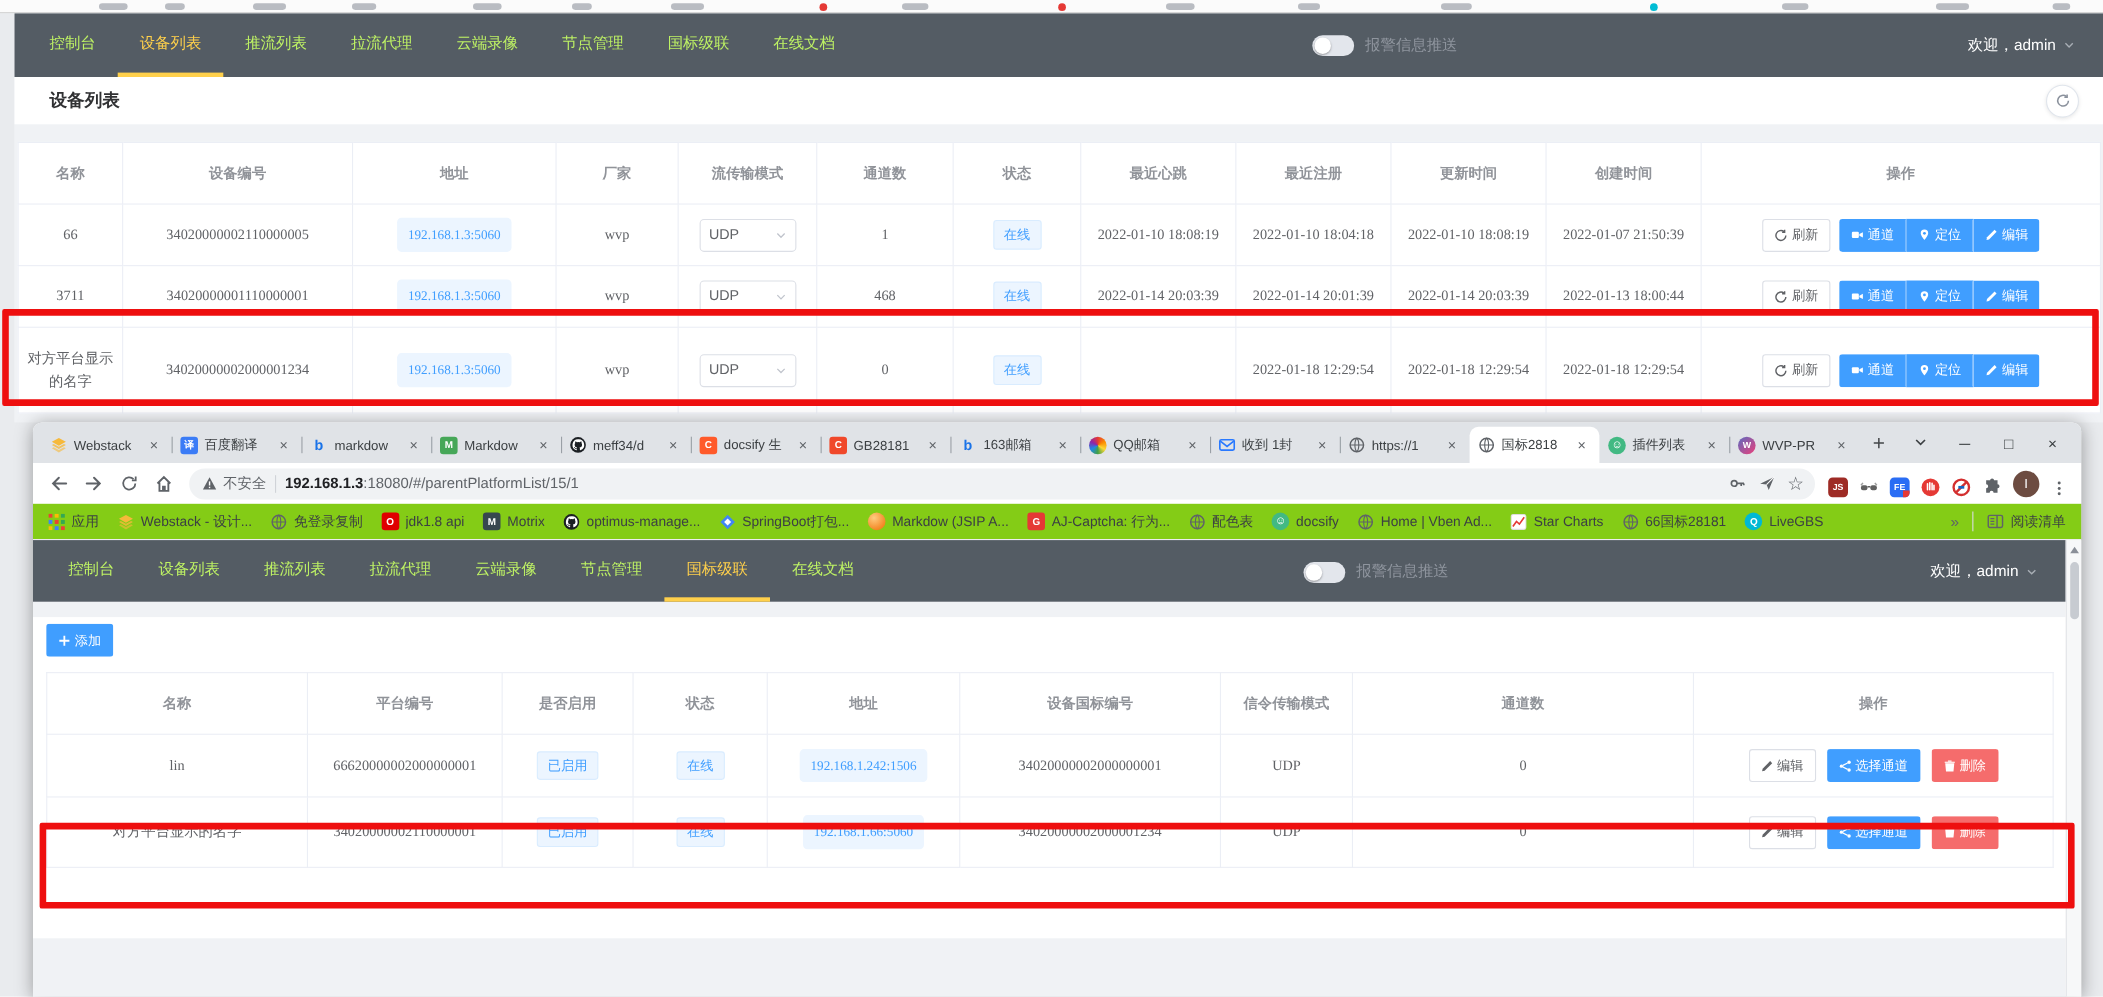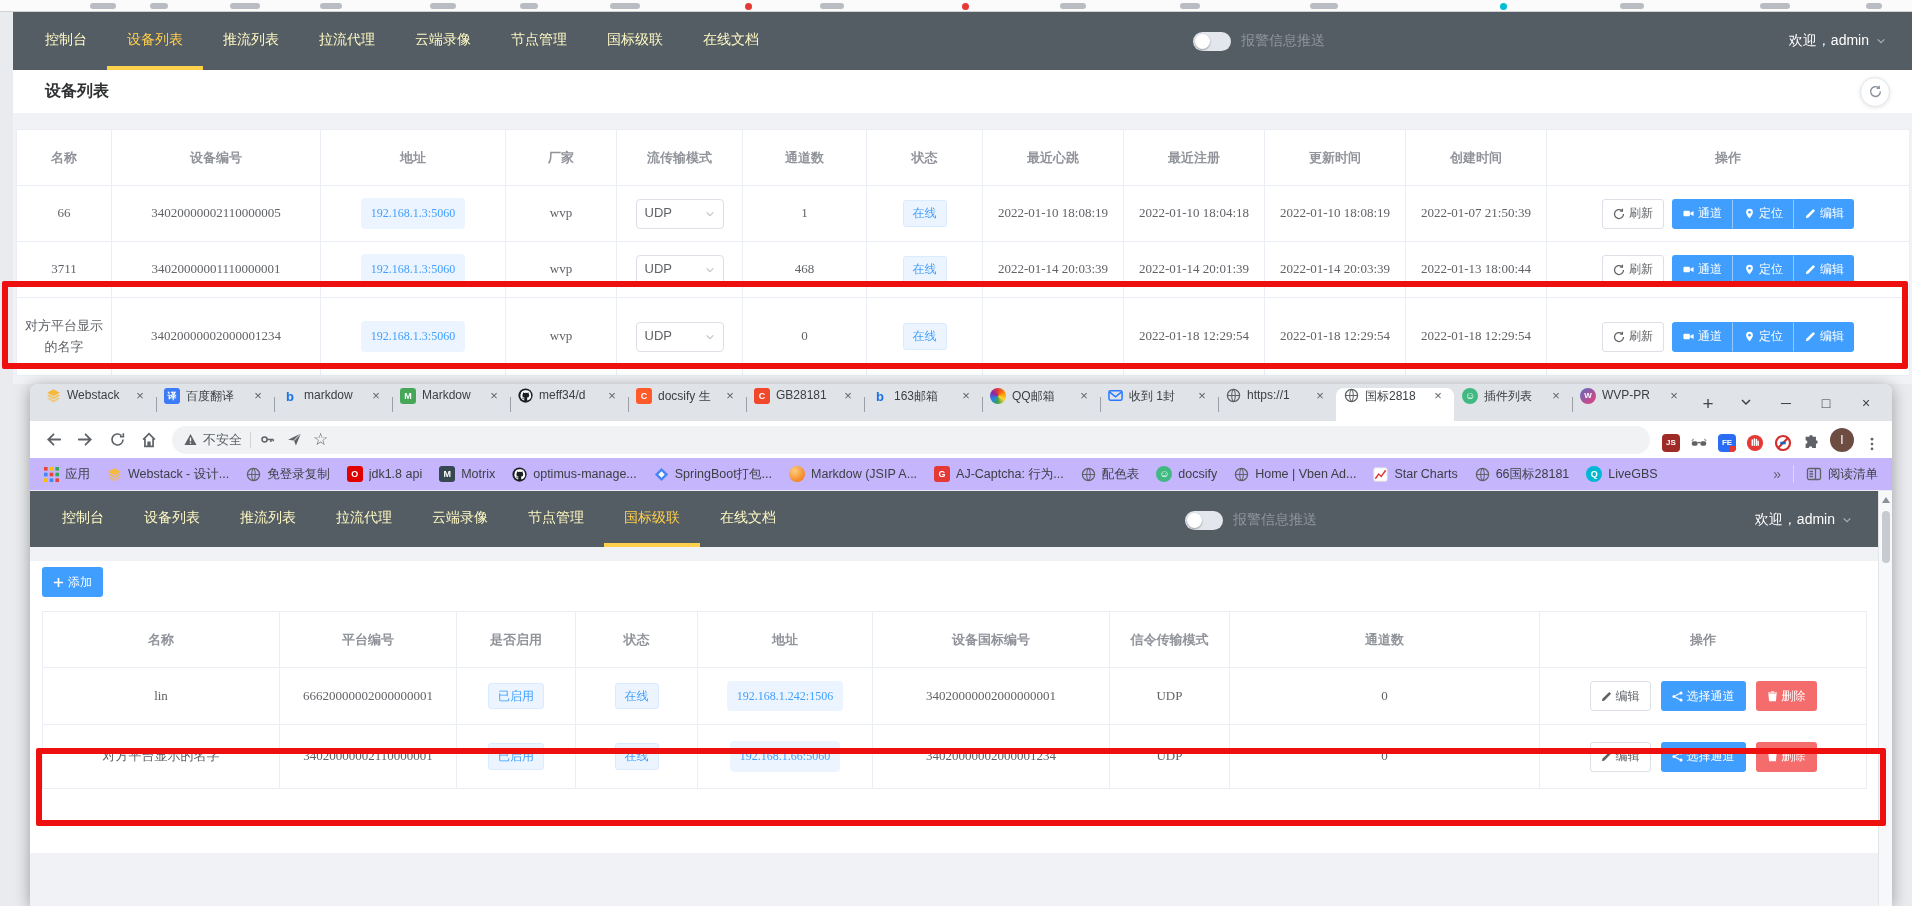--- a/index.html
+++ b/index.html
@@ -7,21 +7,21 @@
        font-family:"Liberation Sans","DejaVu Sans",sans-serif}
   
   .sliver{position:absolute;left:0;top:0;width:1912px;height:12px;background:#fbfbfb;border-bottom:1px solid #d2d2d2;overflow:hidden}
   .frag{position:absolute;top:3px;height:6px;border-radius:3px;background:#b9bcc2}
   .frag.red{background:#e53935;width:7px;height:7px;border-radius:50%}
   .frag.teal{background:#00bcd4;width:7px;height:7px;border-radius:50%}
   
   .top-app{position:absolute;left:13px;top:12px;width:1899px;height:372px;background:#f0f2f5;overflow:hidden}
   .nav{height:58px;background:#545c64;display:flex;align-items:stretch;position:relative;padding-left:12px}
   .nav-menu{display:flex}
-  .nav-item{color:#fef9c3;font-size:14px;line-height:54px;padding:0 20px;border-bottom:4px solid transparent;cursor:pointer;white-space:nowrap}
+  .nav-item{color:#bef264;font-size:14px;line-height:54px;padding:0 20px;border-bottom:4px solid transparent;cursor:pointer;white-space:nowrap}
   .nav-item.active{color:#ffd04b;border-bottom-color:#ffd04b}
   .nav-mid{position:absolute;top:0;height:58px;display:flex;align-items:center;gap:10px}
   .toggle{width:38px;height:19px;border-radius:10px;background:#e3e6ec;position:relative;cursor:pointer;flex:none}
   .toggle i{position:absolute;left:2px;top:2px;width:15px;height:15px;background:#fff;border-radius:50%;box-shadow:0 1px 2px rgba(0,0,0,.35)}
   .toggle-label{color:#8f959e;font-size:14px;white-space:nowrap}
   .nav-right{position:absolute;right:26px;top:0;height:58px;display:flex;align-items:center;gap:7px;color:#fff;font-size:14px;cursor:pointer}
   .title-bar{background:#fff;display:flex;align-items:center;padding:0 22px 0 32px}
   .tb1{height:43px}.tb2{height:42px}
   .title-bar .t{font-size:16px;font-weight:bold;color:#303133}
   .refresh-circle{margin-left:auto;width:30px;height:30px;border-radius:50%;border:1px solid #e0e5ec;background:#fff;color:#8a919c;
@@ -54,41 +54,41 @@
   .btn-group .btn:last-child{border-radius:0 3px 3px 0;border-right:none}
   .gap10{margin-left:10px}
   
   .red-box{position:absolute;border:6px solid #ee0f0f;z-index:40;pointer-events:none;border-radius:2px}
   #red1{left:2px;top:281px;width:1906px;height:88px}
   #red2{left:36px;top:748px;width:1850px;height:78px}
   
   .browser{position:absolute;left:30px;top:384px;width:1862px;height:522px;background:#fff;border-radius:8px 8px 0 0;
            box-shadow:0 2px 16px rgba(0,0,0,.35)}
   .tabstrip{height:37px;background:#e0e3e7;border-radius:8px 8px 0 0;display:flex;align-items:flex-end;padding:0 6px 0 8px}
-  .tab{display:flex;gap:6px;height:33px;padding:0 8px;flex:0 1 118px;min-width:0;cursor:pointer;position:relative}
+  .tab{display:flex;align-items:center;gap:6px;height:33px;padding:0 8px;flex:0 1 118px;min-width:0;cursor:pointer;position:relative}
   .tab:not(.active)+.tab:not(.active)::before{content:"";position:absolute;left:0;top:9px;height:15px;width:1px;background:#9aa0a6}
   .tab.active{background:#fff;border-radius:8px 8px 0 0}
   .tab-label{flex:1;min-width:0;overflow:hidden;white-space:nowrap;font-size:12px;color:#3c4043}
   .tab-close{font-size:13px;color:#5f6368;flex:none;width:16px;height:16px;line-height:15px;text-align:center;border-radius:50%}
   .fav{flex:none;width:16px;height:16px;border-radius:3px;display:inline-flex;align-items:center;justify-content:center;
        font-weight:bold;color:#fff;font-size:9px;line-height:1}
   .newtab{width:28px;height:28px;margin:0 4px 3px;display:flex;align-items:center;justify-content:center;font-size:19px;color:#44474a;cursor:pointer}
   .win-controls{margin-left:auto;display:flex;align-items:center;height:37px;color:#3c4043}
   .win-controls .wc{width:40px;text-align:center;font-size:14px;cursor:pointer}
   .toolbar{height:37px;display:flex;align-items:center;padding:0 8px;gap:2px;background:#fff}
   .tool-ic{width:30px;height:30px;display:flex;align-items:center;justify-content:center;color:#5f6368;cursor:pointer;border-radius:50%;flex:none}
   .urlbar{flex:1;height:28px;background:#f0f2f4;border-radius:14px;display:flex;align-items:center;padding:0 6px 0 12px;gap:8px;margin:0 6px;min-width:0}
   .sec{display:flex;align-items:center;gap:6px;color:#5f6368;font-size:13px;flex:none}
   .url-div{width:1px;height:16px;background:#d0d3d8;flex:none}
   .url-text{flex:1;font-size:13.5px;color:#5f6368;white-space:nowrap;overflow:hidden}
   .url-text b{color:#202124}
   .omni{display:flex;align-items:center;gap:10px;flex:none;padding-right:4px}
   .ext-row{display:flex;align-items:flex-end;gap:10px;padding:0 4px;flex:none}
   .avatar{width:24px;height:24px;border-radius:50%;background:#6d4c41;color:#fff;font-size:12px;display:flex;align-items:center;justify-content:center}
-  .bookmarks{height:33px;display:flex;align-items:center;gap:17px;padding:0 14px;background:#c4b5fd;font-size:12.5px;color:#3c4043;
+  .bookmarks{height:33px;display:flex;align-items:center;gap:17px;padding:0 14px;background:#84cc16;font-size:12.5px;color:#3c4043;
              border-bottom:1px solid #ececee}
   .bm{display:flex;align-items:center;gap:6px;cursor:pointer;max-width:132px;flex:none}
   .bm .lbl{overflow:hidden;white-space:nowrap}
   .bm-right{margin-left:auto;display:flex;align-items:center;gap:12px;flex:none}
   .bm-div{width:1px;height:18px;background:#dadce0}
   .chevtxt{font-size:14px;color:#5f6368}
   .page2{position:absolute;top:107px;left:0;right:14px;bottom:0;background:#f0f2f5;overflow:hidden}
   .page2 .nav{height:56px}
   .page2 .nav-item{line-height:52px}
   .card{margin-top:14px;background:#fff;padding:6px 12px 0 12px;height:292px}
@@ -453,20 +453,21 @@
     <div class="urlbar">
       <span class="sec">
         <svg width="13" height="13" viewBox="0 0 14 14">
             <path d="M7 1 13.5 13H.5z" fill="#5f6368"></path>
             <rect x="6.3" y="5" width="1.4" height="4" fill="#fff"></rect>
             <rect x="6.3" y="10.2" width="1.4" height="1.4" fill="#fff"></rect>
           </svg>
         <span>不安全</span>
       </span>
       <span class="url-div"></span>
+      <span class="url-text"><b>192.168.1.3</b><span>:18080/#/parentPlatformList/15/1</span></span>
       <span class="omni">
         <svg width="17" height="17" viewBox="0 0 20 20" fill="none" stroke="#5f6368" stroke-width="1.8">
             <circle cx="6.5" cy="10" r="3"></circle>
             <path d="M9.5 10H17M14 10v2.8M16.8 10v2"></path>
           </svg>
         <svg width="17" height="17" viewBox="0 0 20 20">
             <path d="M2.5 10.2 17.5 3l-5.8 14-2.4-5.8z" fill="#5f6368"></path>
             <path d="M9.3 11.2 17.5 3" stroke="#fff" stroke-width="1.1"></path>
           </svg>
         <span style="font-size:17px;color:#5f6368;line-height:1">☆</span>

